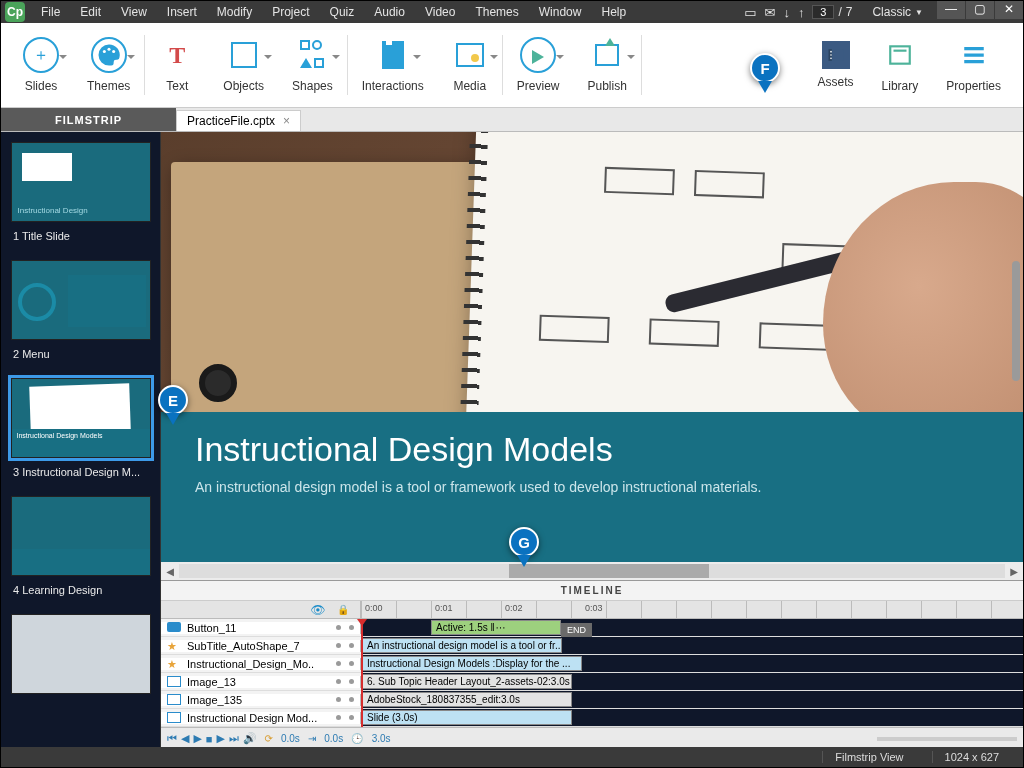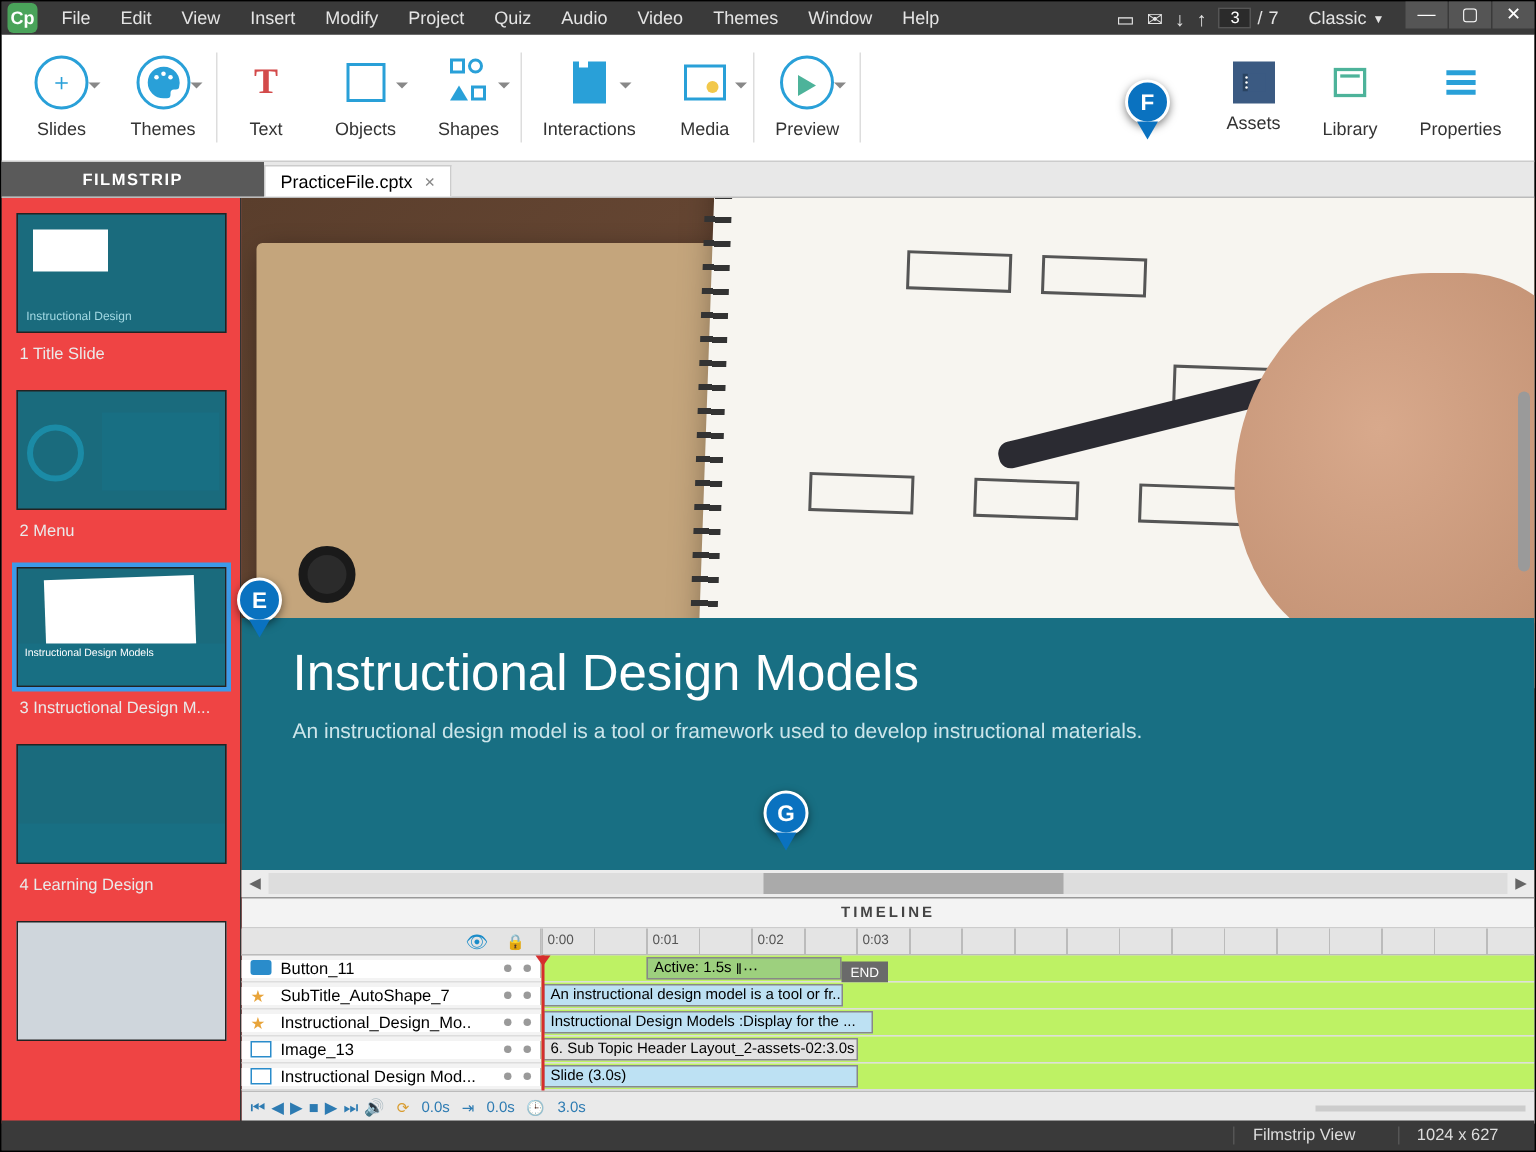--- a/index.html
+++ b/index.html
@@ -30,21 +30,21 @@
 .ribbon .icn.prop { border:none; border-radius:0; }
 .ribbon .group.disabled { color: #aaa; }
 
 
 .tabbar { height: 24px; background: #e8e8e8; display: flex; align-items: stretch; border-bottom: 1px solid #bbb; }
 .tabbar .filmstrip-label { width: 175px; background: #5a5a5a; color: #fff; font-size: 11px; letter-spacing: 1px; display: flex; align-items: center; justify-content: center; font-weight: bold; }
 .tabbar .filetab { background: #fff; border: 1px solid #ccc; border-bottom: none; padding: 2px 10px; font-size: 12px; display: flex; align-items: center; gap: 8px; margin-top: 2px; }
 
 
 .main { display: flex; height: calc(768px - 22px - 85px - 24px - 20px); }
-.filmstrip { width: 160px; background: #ef4444; overflow-y: auto; padding: 10px 8px; color: #eaeaea; font-size: 11px; border-right: 1px solid #333; position:relative;}
+.filmstrip { width: 160px; background: #0f172a; overflow-y: auto; padding: 10px 8px; color: #eaeaea; font-size: 11px; border-right: 1px solid #333; position:relative;}
 .filmstrip .thumb { margin-bottom: 6px; position:relative;}
 .filmstrip .thumb .img { width: 140px; height: 80px; background: #1a6b7d; border: 1px solid #222; margin: 0 auto 6px; position:relative; overflow:hidden;}
 .filmstrip .thumb.selected .img { outline: 3px solid #3d9ae8; }
 .filmstrip .thumb .label { padding: 2px 4px 12px; }
 .filmstrip::-webkit-scrollbar { width:10px; }
 .filmstrip::-webkit-scrollbar-thumb { background:#6a6a6a; }
 
 
 .th1 { background: linear-gradient(#0c5d6c,#0f7385); }
 .th1::after{ content:""; position:absolute; left:10px; top:10px; width:50px; height:28px; background:#fff; }
@@ -94,21 +94,21 @@
 .timeline .ruler .ticks{ flex:1; position:relative; background: repeating-linear-gradient(90deg, #bbb 0 1px, transparent 1px 35px);}
 .timeline .ruler .ticks span{ position:absolute; top:2px; font-size:9px;}
 .timeline .playhead{ position:absolute; left:200px; top:0; bottom:0; width:2px; background:#d62d2d; z-index:5;}
 .timeline .playhead::before{ content:""; position:absolute; top:0; left:-4px; border-top:7px solid #d62d2d; border-left:5px solid transparent; border-right:5px solid transparent;}
 .timeline .rows { position:relative;}
 .timeline .row { height:18px; display:flex; align-items:center; font-size:11px; border-bottom:1px solid #ddd;}
 .timeline .row .left { width:200px; display:flex; align-items:center; gap:6px; padding:0 6px; border-right:1px solid #bbb; background:#fff;}
 .timeline .row .left .ic{ width:14px; height:12px; display:inline-block;}
 .timeline .row .left .dots{ margin-left:auto; display:flex; gap:8px;}
 .timeline .row .left .dots span{ width:5px;height:5px;border-radius:50%; background:#9a9a9a;}
-.timeline .row .track{ flex:1; position:relative; height:100%; background:#bef264;text-align:right;}
+.timeline .row .track{ flex:1; position:relative; height:100%; background:#0f172a;text-align:right;}
 .timeline .clip { position:absolute; top:1px; height:15px; font-size:10px; padding:0 4px; overflow:hidden; white-space:nowrap; border:1px solid #888; display:flex; align-items:center;}
 .timeline .clip.green{ background:#9dd07e; }
 .timeline .clip.blue{ background:#bde1f3; }
 .timeline .clip.gray{ background:#e3e3e3; }
 .timeline .endcap{ position:absolute; top:4px; height:14px; background:#6a6a6a; color:#fff; font-size:9px; padding:2px 6px;}
 .timeline .ctrl { height:22px; border-top:1px solid #bbb; background:#eaeaea; display:flex; align-items:center; font-size:10px; color:#2d7bb2; padding:0 6px; gap:8px;}
 .timeline .ctrl .transport{ display:flex; gap:4px; align-items:center;}
 .timeline .ctrl .transport span{ font-size:11px;}
 .timeline .ctrl .spacer{ flex:1;}
 .timeline .ctrl .slider{ width:140px; height:4px; background:#ccc; position:relative;}
@@ -230,20 +230,27 @@
       </div>
     <span>Media</span>
   </div>
   <div class="sep"></div>
   <div class="group">
     <div class="icn prev">
         <span class="drop"></span>
       </div>
     <span>Preview</span>
   </div>
+  <div class="group">
+    <div class="icn" style="border:none">
+        <div class="i-pub"></div>
+        <span class="drop"></span>
+      </div>
+    <span>Publish</span>
+  </div>
   <div class="sep"></div>
   <div style="flex:1"></div>
   <div class="group">
     <div class="icn ast">
       <svg viewBox="0 0 24 24" width="20" height="20">
           <rect x="3" y="5" width="18" height="14" fill="#3b5a82"></rect>
           <rect x="3" y="5" width="4" height="14" fill="#2a4360"></rect>
           <circle cx="6" cy="8" r="1" fill="#fff"></circle>
           <circle cx="6" cy="12" r="1" fill="#fff"></circle>
           <circle cx="6" cy="16" r="1" fill="#fff"></circle>
@@ -345,21 +352,21 @@
       <div class="hdr">TIMELINE</div>
       <div class="ruler">
         <div class="left">
           <span class="eye">👁</span>
           <span class="lock">🔒</span>
         </div>
         <div class="ticks">
           <span style="left:4px">0:00</span>
           <span style="left:74px">0:01</span>
           <span style="left:144px">0:02</span>
-          <span style="left:214px">0:03</span>
+          <span style="left:224px">0:03</span>
         </div>
       </div>
       <div class="rows" id="tl-rows">
         <div class="playhead"></div>
       <div class="row">
             <div class="left">
               <span class="ic"><span style="width:14px;height:10px;background:#2a8ccb;border-radius:2px;display:inline-block"></span></span>
     <span>Button_11</span>
     <span class="dots">
                 <span></span>
@@ -403,20 +410,34 @@
             <div class="left">
               <span class="ic"><span style="width:14px;height:11px;border:1.5px solid #2a8ccb;display:inline-block"></span></span>
     <span>Image_13</span>
     <span class="dots">
                 <span></span>
                 <span></span>
               </span>
             </div>
     <div class="track">
       <div class="clip gray" style="left:1px;width:210px">6. Sub Topic Header Layout_2-assets-02:3.0s</div>
+
+    </div>
+          </div>
+          <div class="row">
+            <div class="left">
+              <span class="ic"><span style="width:14px;height:11px;border:1.5px solid #2a8ccb;display:inline-block"></span></span>
+    <span>Image_135</span>
+    <span class="dots">
+                <span></span>
+                <span></span>
+              </span>
+            </div>
+    <div class="track">
+      <div class="clip gray" style="left:1px;width:210px">AdobeStock_180837355_edit:3.0s</div>
 
     </div>
           </div>
           <div class="row">
             <div class="left">
               <span class="ic"><span style="width:14px;height:11px;border:1.5px solid #2a8ccb;display:inline-block"></span></span>
     <span>Instructional Design Mod...</span>
     <span class="dots">
                 <span></span>
                 <span></span>

